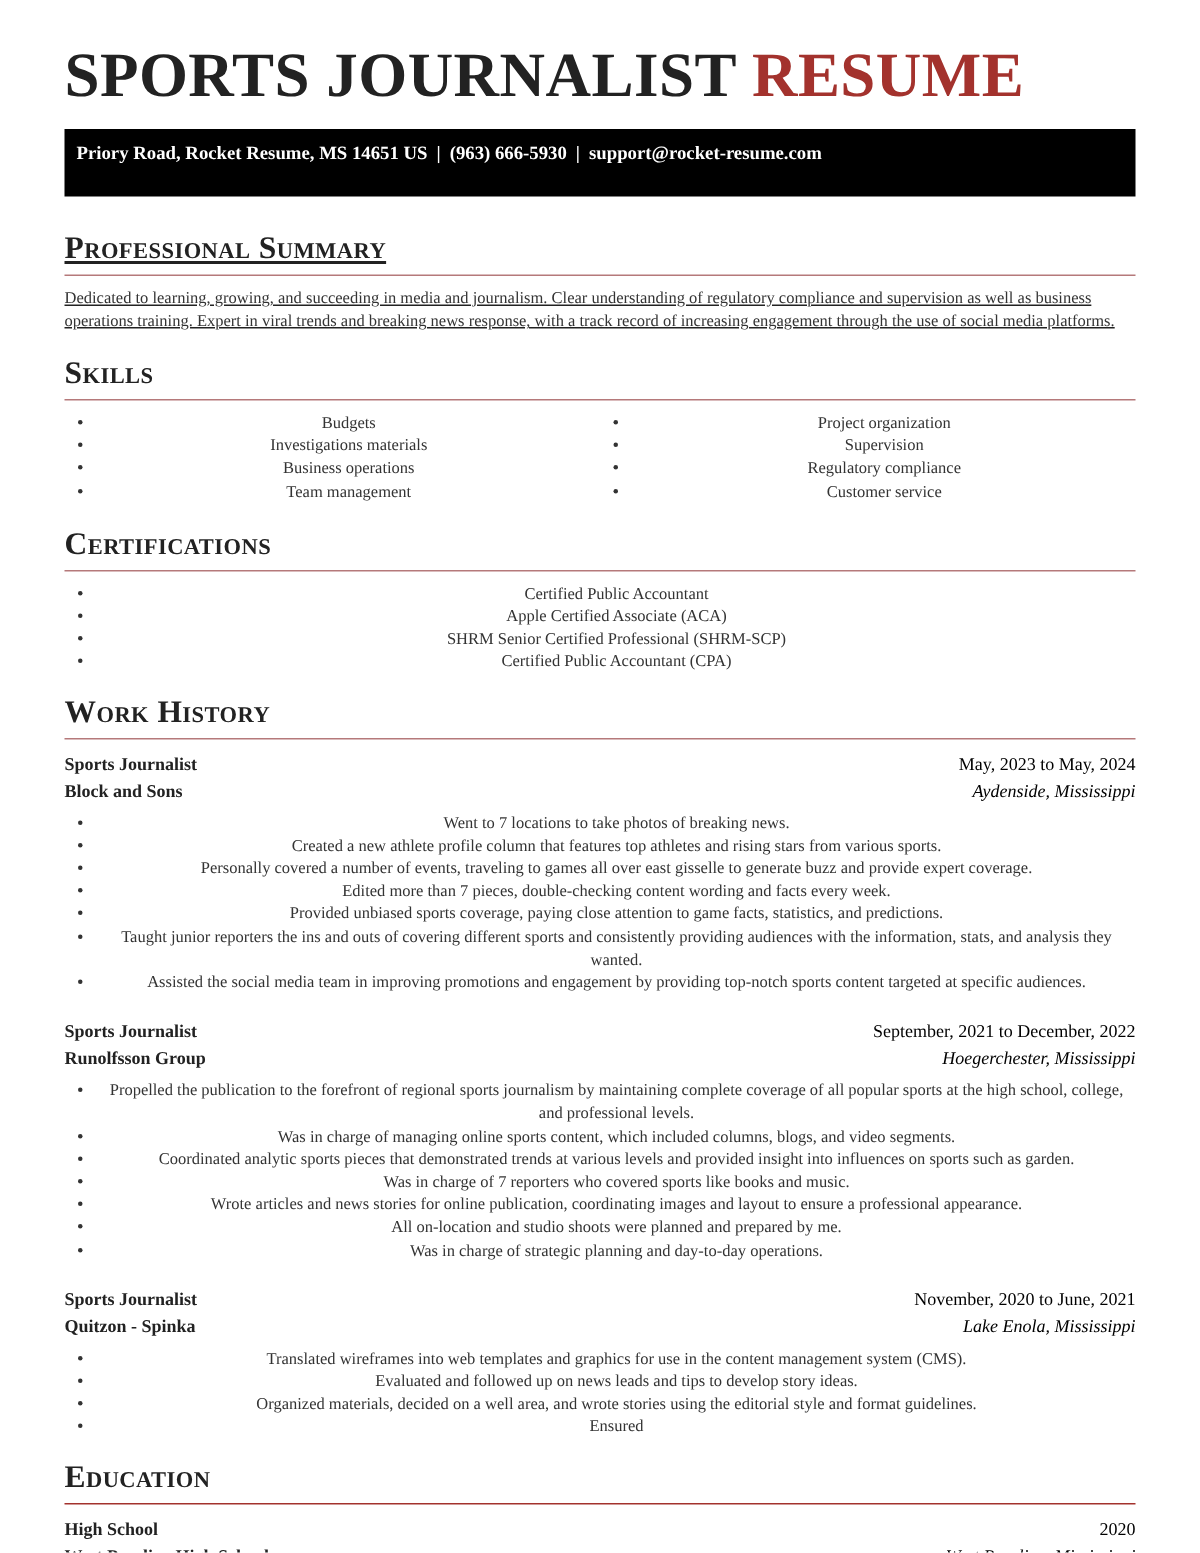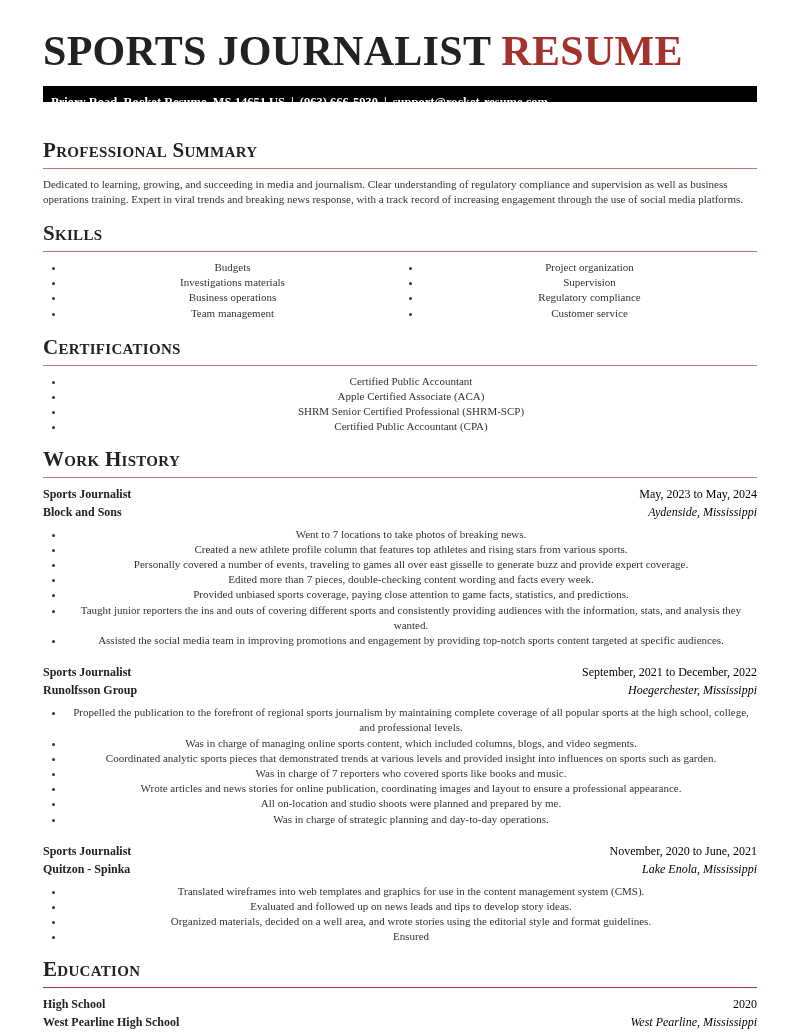--- a/index.html
+++ b/index.html
@@ -10,21 +10,21 @@
   }
   .page { padding: 0 43px; position: relative; }
   .title {
     margin: 0; padding-top: 28px;
     font-size: 42px; font-weight: bold; line-height: 46px;
     color: #222; letter-spacing: 0.3px;
   }
   .title .accent { color: #a3322d; }
   .contact-bar {
     margin-top: 12px; background: #000; color: #fff;
-    height: 16px; line-height: 33px; padding: 0 8px;
+    height: 45px; line-height: 33px; padding: 0 8px;
     font-size: 12.5px; font-weight: bold;
   }
   .contact-bar .sep { padding: 0 6px; }
   .section-title {
     margin: 0; font-size: 21px; font-weight: bold;
     font-variant: small-caps; letter-spacing: 0.3px; color: #222;
   }
   .rule { height: 1px; border: 0; background: #b5797a; margin: 5px 0 0 0; }
   .rule.strong { background: #a3322d; }
   .summary { font-size: 11px; line-height: 15px; margin: 8px 0 0 0; color: #333; }
@@ -42,21 +42,21 @@
 <body>
 
 <div class="page">
 
   <h1 class="title"><span>SPORTS JOURNALIST</span> <span class="accent">RESUME</span></h1>
 
   <div class="contact-bar">
     <span>Priory Road, Rocket Resume, MS 14651 US</span><span class="sep">|</span><span>(963) 666-5930</span><span class="sep">|</span><span>support@rocket-resume.com</span>
   </div>
 
-  <div style="margin-top:36px;">
+  <div style="margin-top:22px;text-decoration:underline;">
     <h2 class="section-title">Professional Summary</h2>
     <hr class="rule">
     <p class="summary">Dedicated to learning, growing, and succeeding in media and journalism. Clear understanding of regulatory compliance and supervision as well as business operations training. Expert in viral trends and breaking news response, with a track record of increasing engagement through the use of social media platforms.</p>
   </div>
 
   <div style="margin-top:14px;">
     <h2 class="section-title">Skills</h2>
     <hr class="rule">
     <div class="skills">
       <ul>

